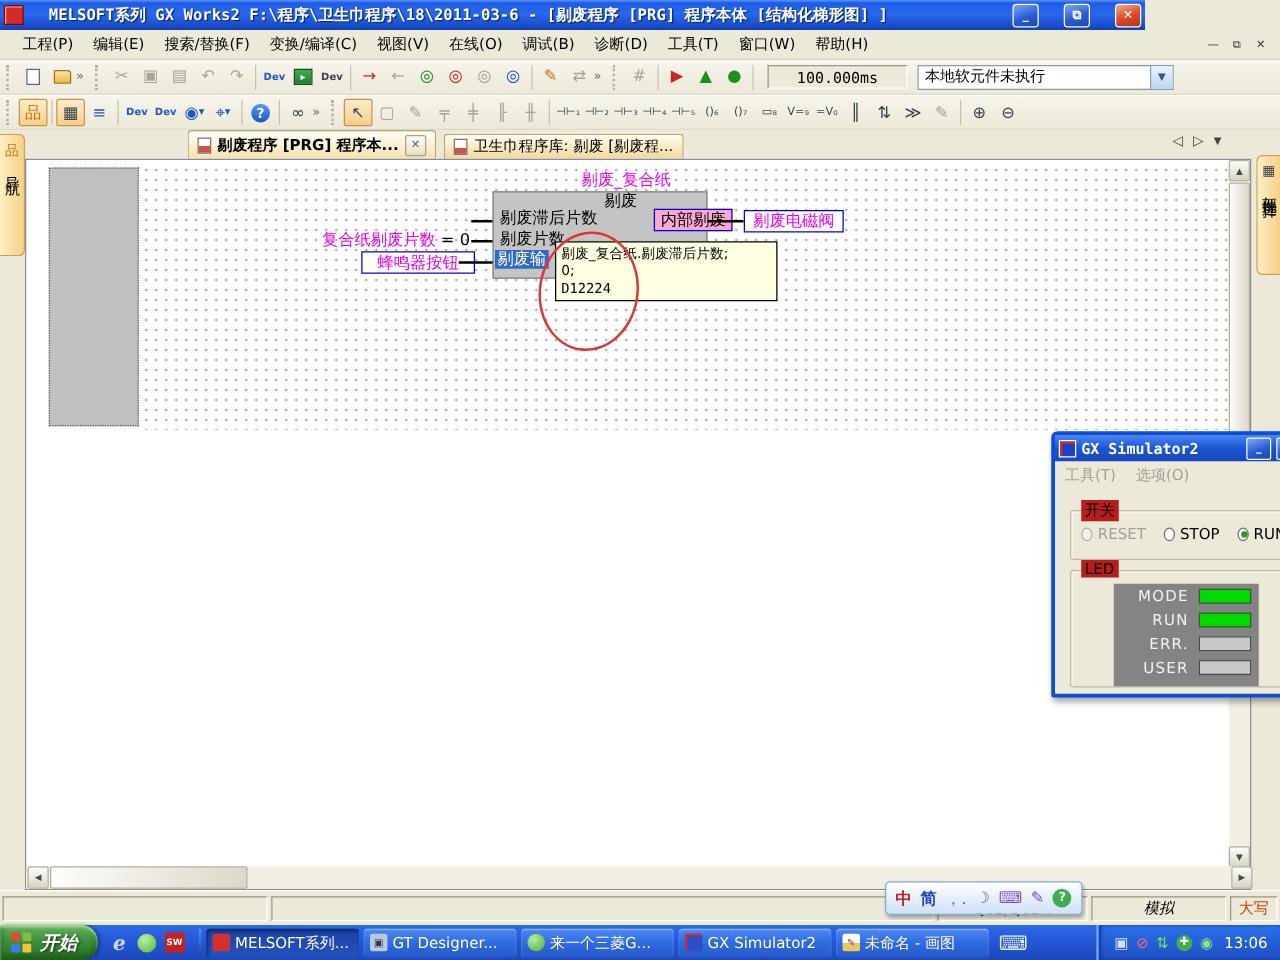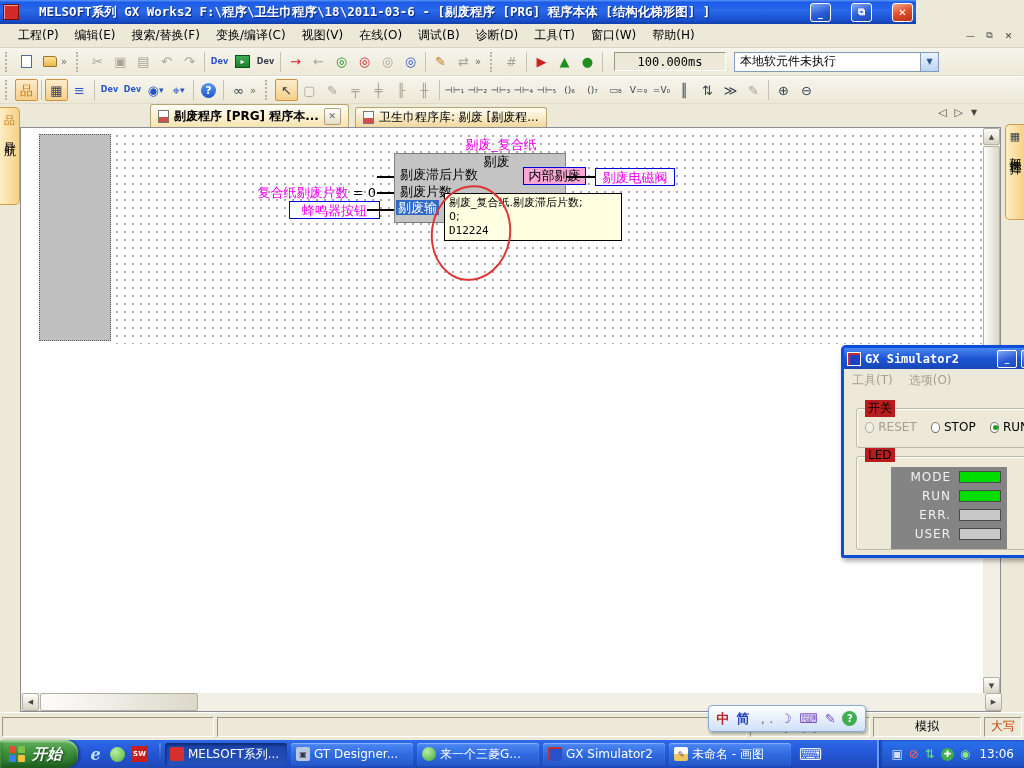--- a/index.html
+++ b/index.html
@@ -490,21 +490,21 @@
           <span class="lamp" style="background:#c8c8c8"></span>
         </div>
       </div>
     </div>
   </div>
 
   <div class="abs statusbar">
     <div class="spanel" style="width:212px;"></div>
     <div class="spanel" style="flex:1;"></div>
     <div class="spanel" style="width:120px;">Q02/Q02H</div>
-    <div class="spanel" style="width:108px;">模拟</div>
+    <div class="spanel" style="width:108px;font-style:italic;">模拟</div>
     <div class="spanel graytxt" style="width:38px;">大写</div>
   </div>
 
   <div class="abs ime">
     <span class="cn">中</span>
     <span class="jj">简</span>
     <span class="pu">，.</span>
     <span class="pu">☽</span>
     <span class="pu">⌨</span>
     <span class="pu">✎</span>

